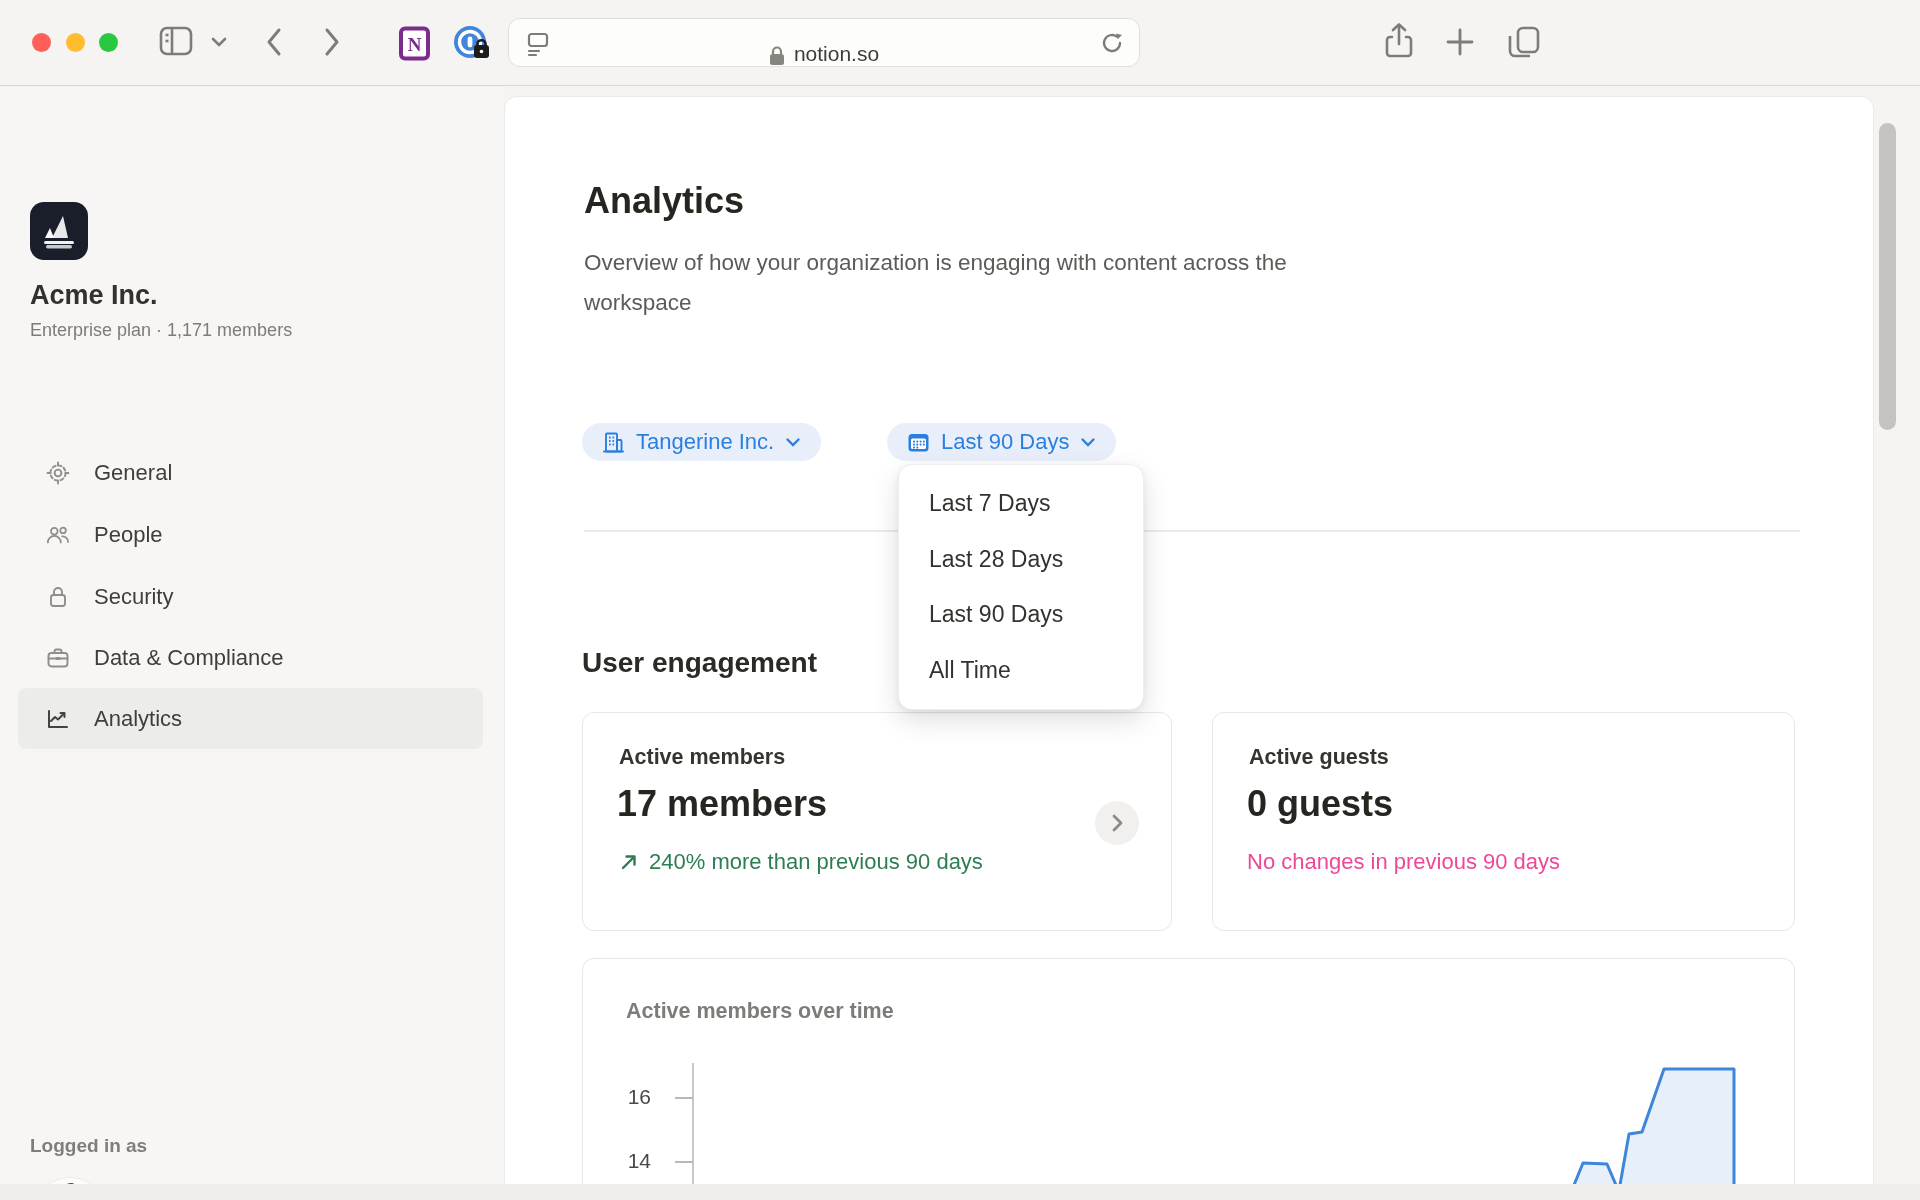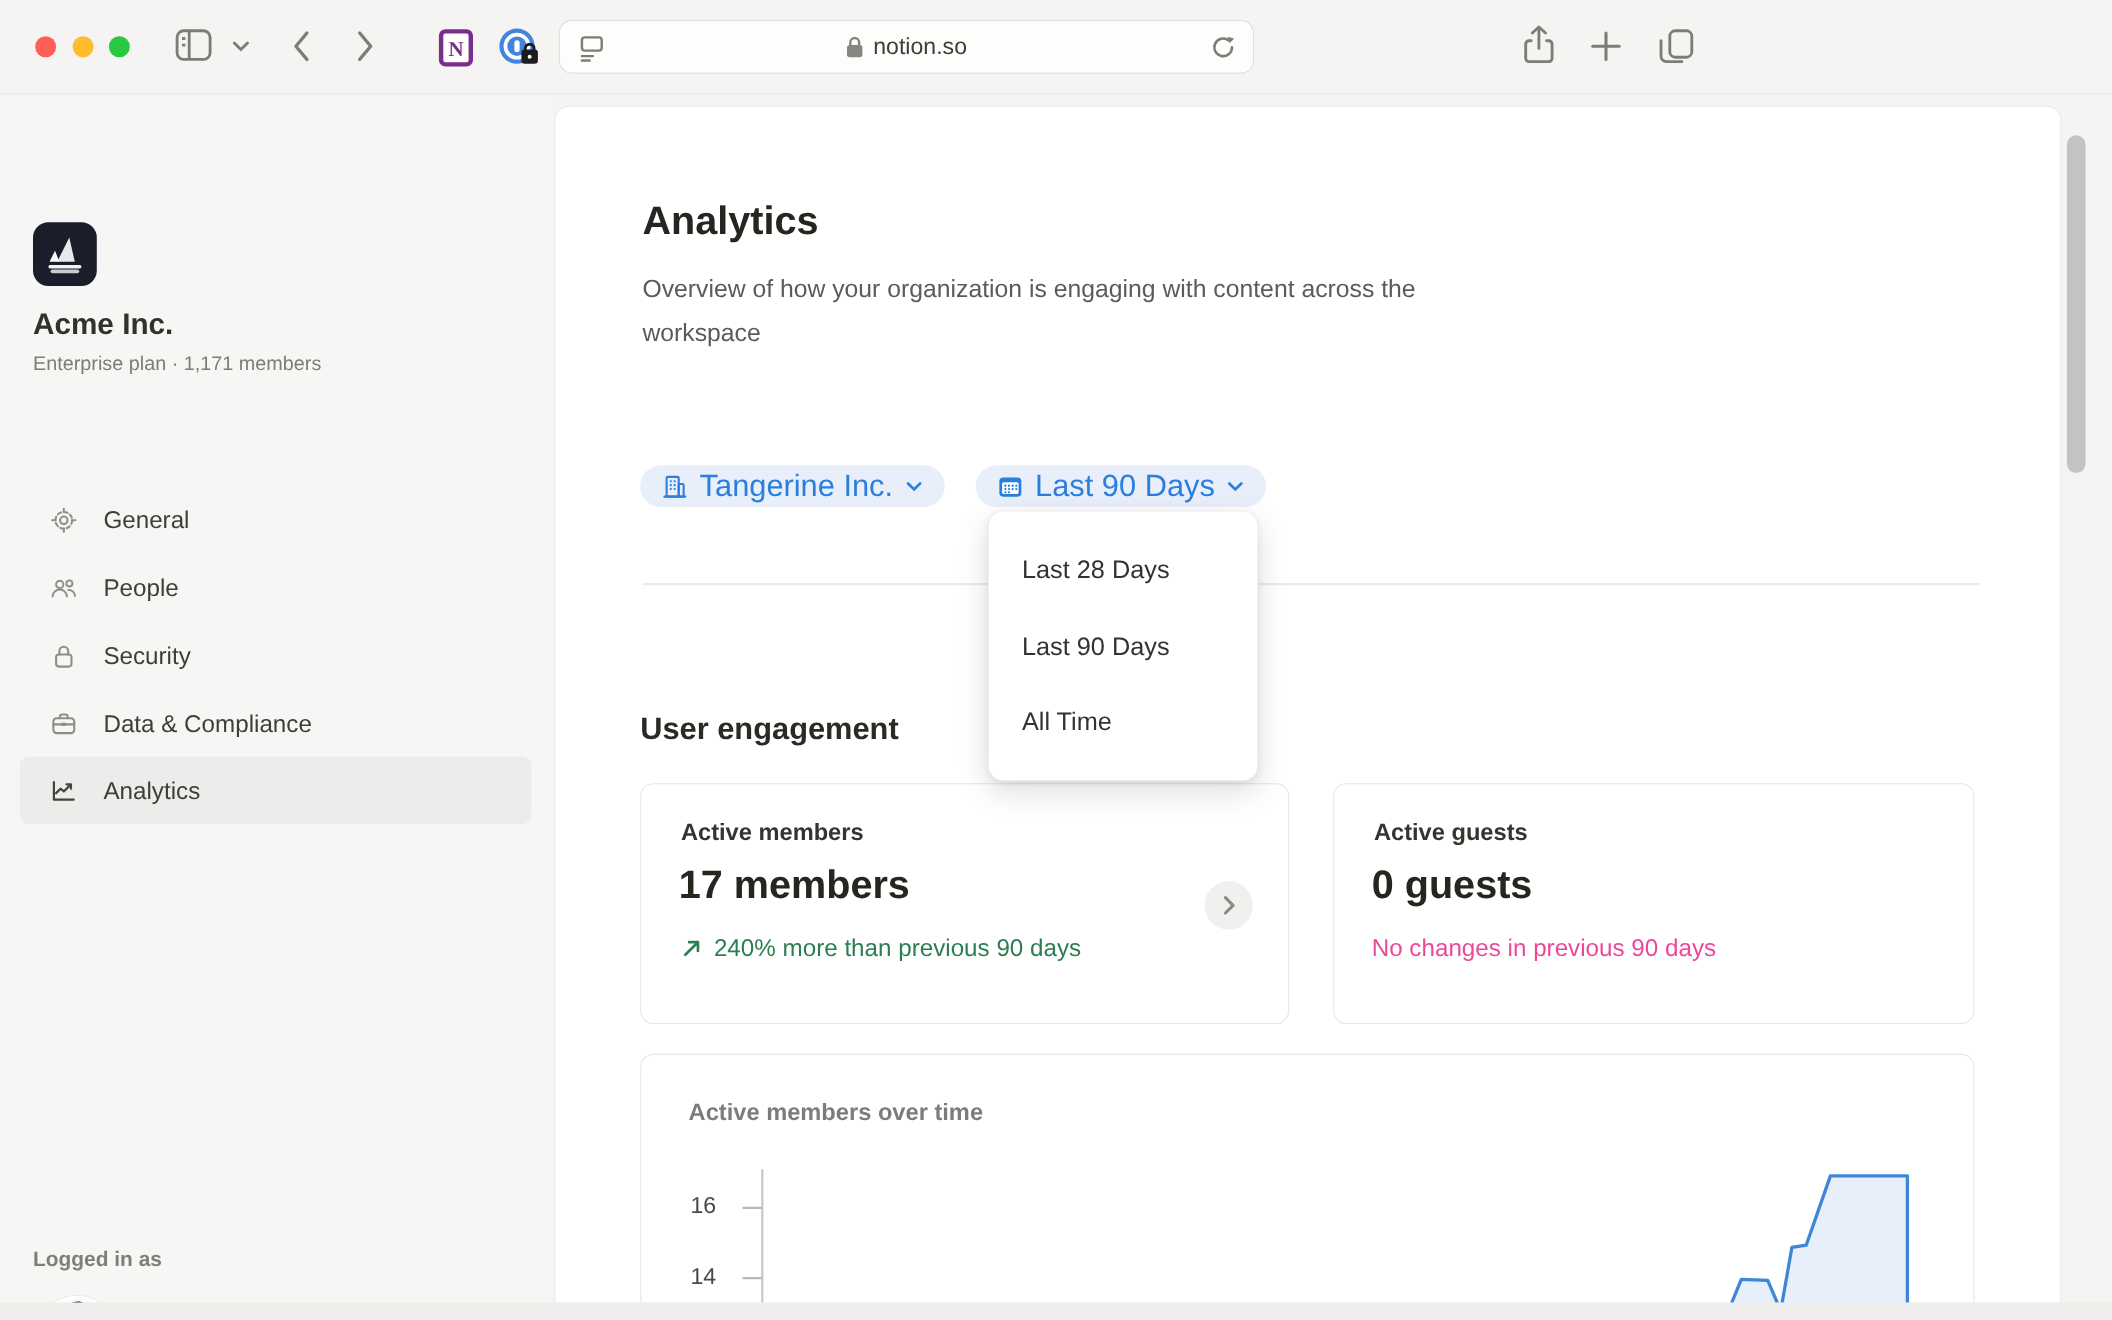--- a/index.html
+++ b/index.html
@@ -16,21 +16,21 @@
   .traffic { width:19px; height:19px; border-radius:50%; top:33px; }
   #tl-red    { left:32px;  background:#ff5f57; }
   #tl-yellow { left:66px;  background:#febc2e; }
   #tl-green  { left:99px;  background:#28c840; }
   .chrome-ic { color:#7d7c79; display:flex; align-items:center; justify-content:center; }
   .chrome-ic svg { display:block; }
 
   #urlbar { left:508px; top:18px; width:632px; height:49px; background:#fdfdfc;
             border:1px solid #e0dfdd; border-radius:12px; display:flex; align-items:center; }
   #url-center { position:absolute; left:0; right:0; top:0; bottom:0; display:flex;
-                align-items:center; justify-content:center; gap:9px; color:#3e3d3a; font-size:21px; }
+                align-items:flex-end; justify-content:center; gap:9px; color:#3e3d3a; font-size:21px; }
   #reader-ic { position:absolute; left:16px; top:12px; color:#7d7c79; }
   #reload-ic { position:absolute; right:14px; top:11px; color:#7d7c79; }
 
   
   #sidebar { left:0; top:87px; width:503px; height:1113px; background:#f7f6f4;padding-left:45px; }
   #org-logo { left:30px; top:115px; width:58px; height:58px; background:#1a1e2b; border-radius:14px;
               display:flex; align-items:center; justify-content:center; }
   #org-name { left:30px; top:193px; font-size:27px; font-weight:700; color:#32312d; }
   #org-meta { left:30px; top:233px; font-size:18px; color:#7d7c78; }
 
@@ -47,21 +47,21 @@
   
   #panel { left:505px; top:97px; width:1368px; height:1103px; background:#ffffff;
            border-radius:12px 12px 0 0; box-shadow:0 0 0 1px rgba(0,0,0,0.04); }
   #scroll-thumb { left:1879px; top:123px; width:17px; height:307px; border-radius:9px; background:#c4c3c1; z-index:60; }
   #bottom-strip { left:0; top:1184px; width:1920px; height:16px; background:#efeeec; z-index:55; }
 
   #page-title { left:584px; top:180px; font-size:36px; font-weight:700; color:#26251f; }
   #page-desc  { left:584px; top:243px; width:770px; font-size:22.5px; line-height:40px; color:#5c5b58; }
 
   .pill { top:423px; height:38px; border-radius:19px; background:#e8effb; color:#2a7fde;
-          display:flex; align-items:center; gap:11px; padding:0 20px; font-size:28px; cursor:default; }
+          display:flex; align-items:center; gap:11px; padding:0 20px; font-size:22px; cursor:default; }
   #pill-workspace { left:582px; }
   #pill-range { left:887px; }
   .pill svg { display:block; }
 
   #divider { left:584px; top:530px; width:1216px; height:2px; background:#eceae8; }
 
   #dropdown { left:898px; top:464px; width:246px; height:246px; background:#ffffff;
               border:1px solid #efeeec; border-radius:14px; z-index:40;
               box-shadow:0 10px 28px rgba(0,0,0,0.13), 0 2px 6px rgba(0,0,0,0.06);
               display:flex; flex-direction:column; justify-content:space-evenly; padding:8px 0; }
@@ -358,19 +358,20 @@
     <g>
       <polygon points="991,226 1000,204 1024,205 1033,226" fill="#e7f0fa"></polygon>
       <polyline points="991,226 1000,204 1024,205 1033,226" fill="none" stroke="#3e86d8" stroke-width="3" stroke-linejoin="round"></polyline>
       <polygon points="1037,226 1046,175 1059,173 1081,110 1151,110 1151,226" fill="#e7f0fa"></polygon>
       <polyline points="1037,226 1046,175 1059,173 1081,110 1151,110 1151,226" fill="none" stroke="#3e86d8" stroke-width="3" stroke-linejoin="round"></polyline>
     </g>
   </svg>
 </div>
 
 <div id="dropdown" class="abs">
+  <div class="dd-item">Last 7 Days</div>
   <div class="dd-item">Last 28 Days</div>
   <div class="dd-item">Last 90 Days</div>
   <div class="dd-item">All Time</div>
 </div>
 
 <div id="scroll-thumb" class="abs"></div>
 <div id="bottom-strip" class="abs"></div>
 
 </body></html>

